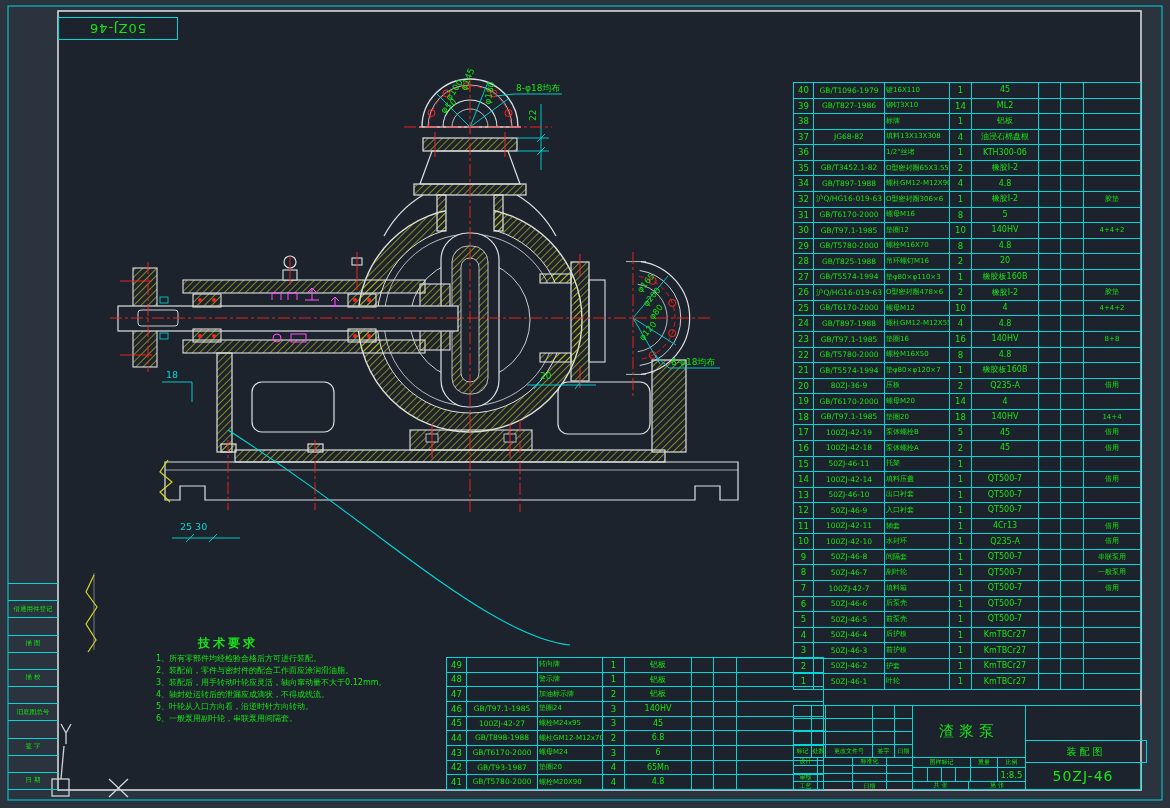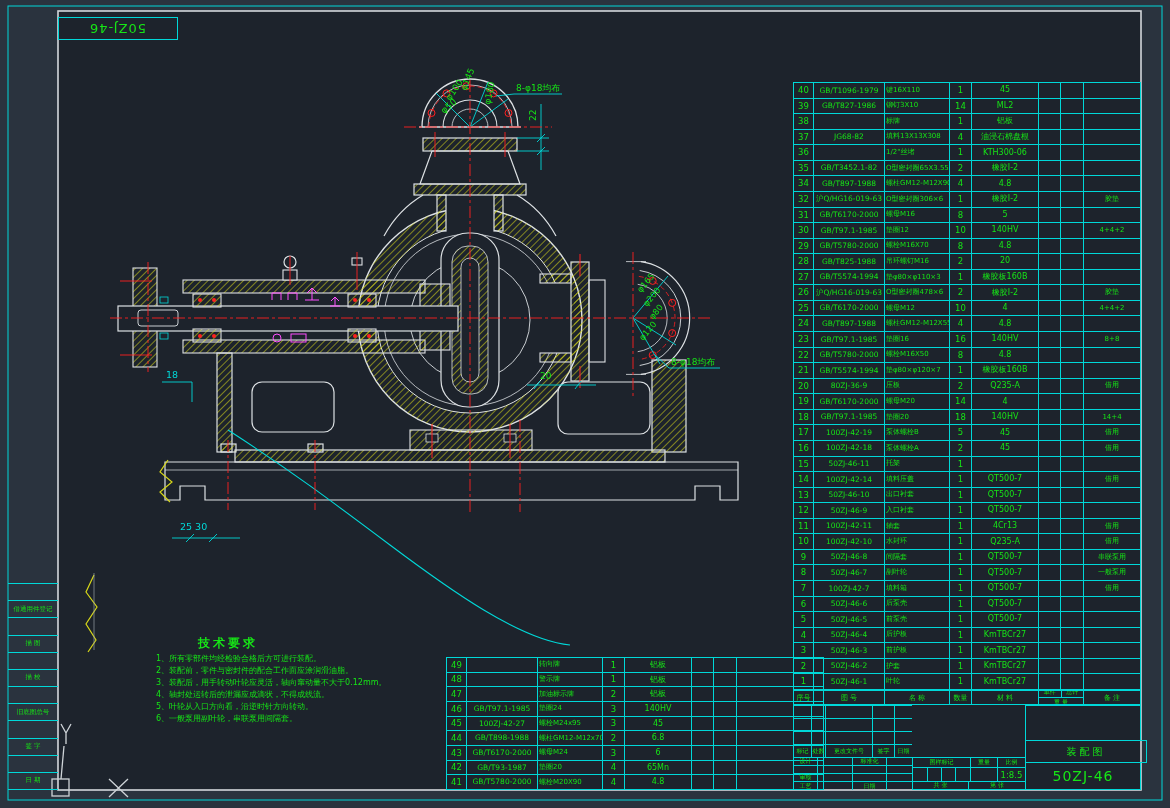--- a/index.html
+++ b/index.html
@@ -761,35 +761,20 @@
         <div class="tcell">GB/T5780-2000</div>
         <div class="tcell">螺栓M20X90</div>
         <div class="tcell">4</div>
         <div class="tcell">4.8</div>
         <div class="tcell"></div>
         <div class="tcell"></div>
         <div class="tcell"></div>
       </div>
     </div>
 
-  <div class="abs bomhead" style="left:793px;top:690px;width:348px;height:15px;">
-    <div class="hc" style="width:20px">序号</div>
-    <div class="hc" style="width:71px">图  号</div>
-    <div class="hc" style="width:65px">名  称</div>
-    <div class="hc" style="width:22px">数量</div>
-    <div class="hc" style="width:67px">材  料</div>
-    <div class="hc wgt" style="width:45px">
-      <div class="wtop">
-        <span>单件</span>
-        <span>总计</span>
-      </div>
-      <div class="wbot">重  量</div>
-    </div>
-    <div class="hc" style="flex:1">备  注</div>
-  </div>
 
   <div class="abs" id="title-block" style="left:793px;top:705px;width:348px;height:85px;">
 
     <div class="tb-grid" style="left:0;top:0;width:119px;height:52px;grid-template-columns:18px 14px 47px 22px 1fr;grid-auto-rows:13px;">
       <i></i>
         <i></i>
         <i></i>
         <i></i>
         <i></i>
       <i></i>
@@ -821,20 +806,21 @@
       <i>审核</i>
         <i></i>
         <i></i>
         <i></i>
       <i>工艺</i>
         <i></i>
       <i>日期</i>
         <i></i>
     </div>
 
+    <div class="tb" style="left:119px;top:0;width:114px;height:53px;font-size:15px;letter-spacing:5px;">渣浆泵</div>
 
     <div class="tb" style="left:119px;top:52px;width:59px;height:11px;font-size:6px;">图样标记</div>
     <div class="tb" style="left:177px;top:52px;width:28px;height:11px;font-size:6px;">重量</div>
     <div class="tb" style="left:204px;top:52px;width:29px;height:11px;font-size:6px;">比例</div>
 
     <div class="tb" style="left:119px;top:62px;width:16px;height:15px;"></div>
     <div class="tb" style="left:134px;top:62px;width:15px;height:15px;"></div>
     <div class="tb" style="left:148px;top:62px;width:15px;height:15px;"></div>
     <div class="tb" style="left:162px;top:62px;width:16px;height:15px;"></div>
     <div class="tb" style="left:177px;top:62px;width:28px;height:15px;"></div>

